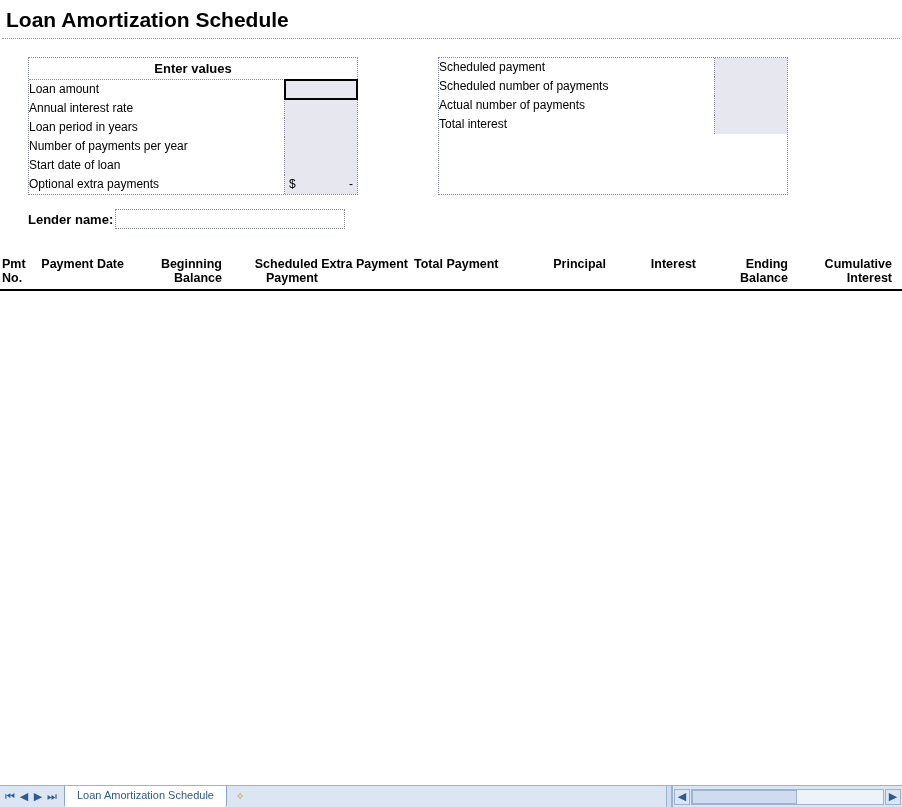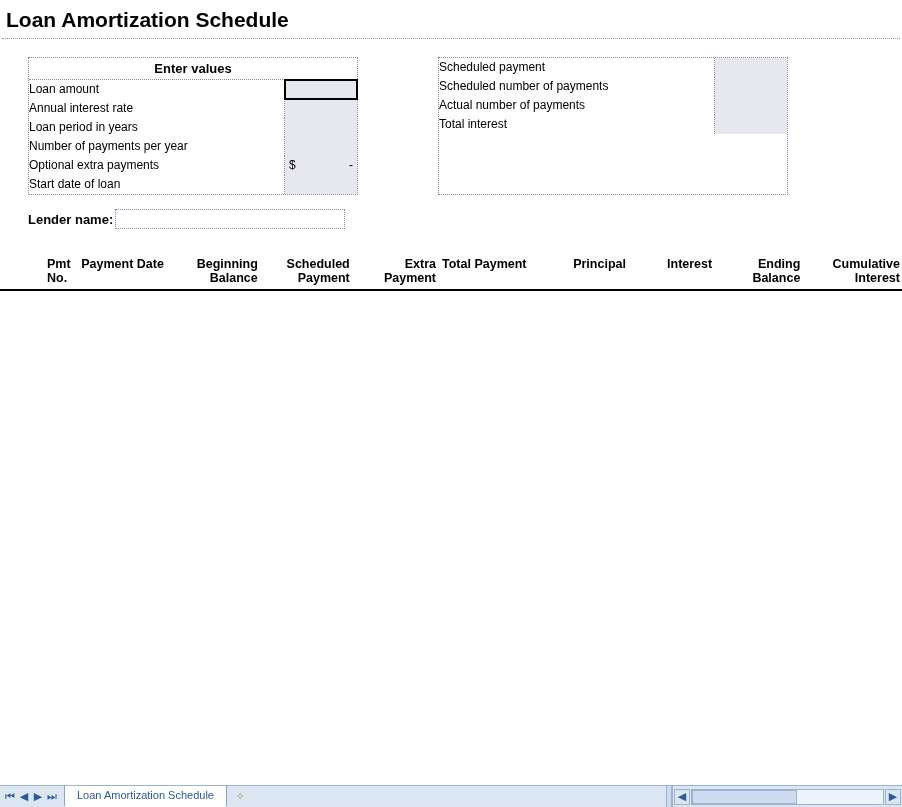--- a/index.html
+++ b/index.html
@@ -89,21 +89,21 @@
     margin-top: 28px;
     border-bottom: 2px solid #000;
     padding: 0 2px 4px 2px;
   }
   .sched-row {
     display: flex;
     font-weight: bold;
     font-size: 12.5px;
   }
   .col { text-align: right; }
-  .c-no   { width: 32px; text-align: left; margin-left: 45px; }
+  .c-no   { width: 32px; text-align: left; }
   .c-date { width: 90px; }
   .c-bbal { width: 98px; }
   .c-sch  { width: 96px; }
   .c-extra{ width: 90px; }
   .c-tot  { width: 104px; text-align: left; padding-left:6px;}
   .c-prin { width: 94px; text-align: right; }
   .c-int  { width: 90px; }
   .c-ebal { width: 92px; }
   .c-cum  { width: 104px; }
   
@@ -197,29 +197,29 @@
     </div>
     <div class="panel-row">
       <div class="panel-label">Loan period in years</div>
       <div class="panel-cell"></div>
     </div>
     <div class="panel-row">
       <div class="panel-label">Number of payments per year</div>
       <div class="panel-cell"></div>
     </div>
     <div class="panel-row">
+      <div class="panel-label">Start date of loan</div>
+      <div class="panel-cell"></div>
+    </div>
+    <div class="panel-row">
       <div class="panel-label">Optional extra payments</div>
       <div class="panel-cell money">
         <span>$</span>
         <span>-</span>
       </div>
-    </div>
-    <div class="panel-row">
-      <div class="panel-label">Start date of loan</div>
-      <div class="panel-cell"></div>
     </div>
   </div>
 
   <div class="panel" style="width:350px">
     <div class="panel-row">
       <div class="panel-label">Scheduled payment</div>
       <div class="panel-cell"></div>
     </div>
     <div class="panel-row">
       <div class="panel-label">Scheduled number of payments</div>

